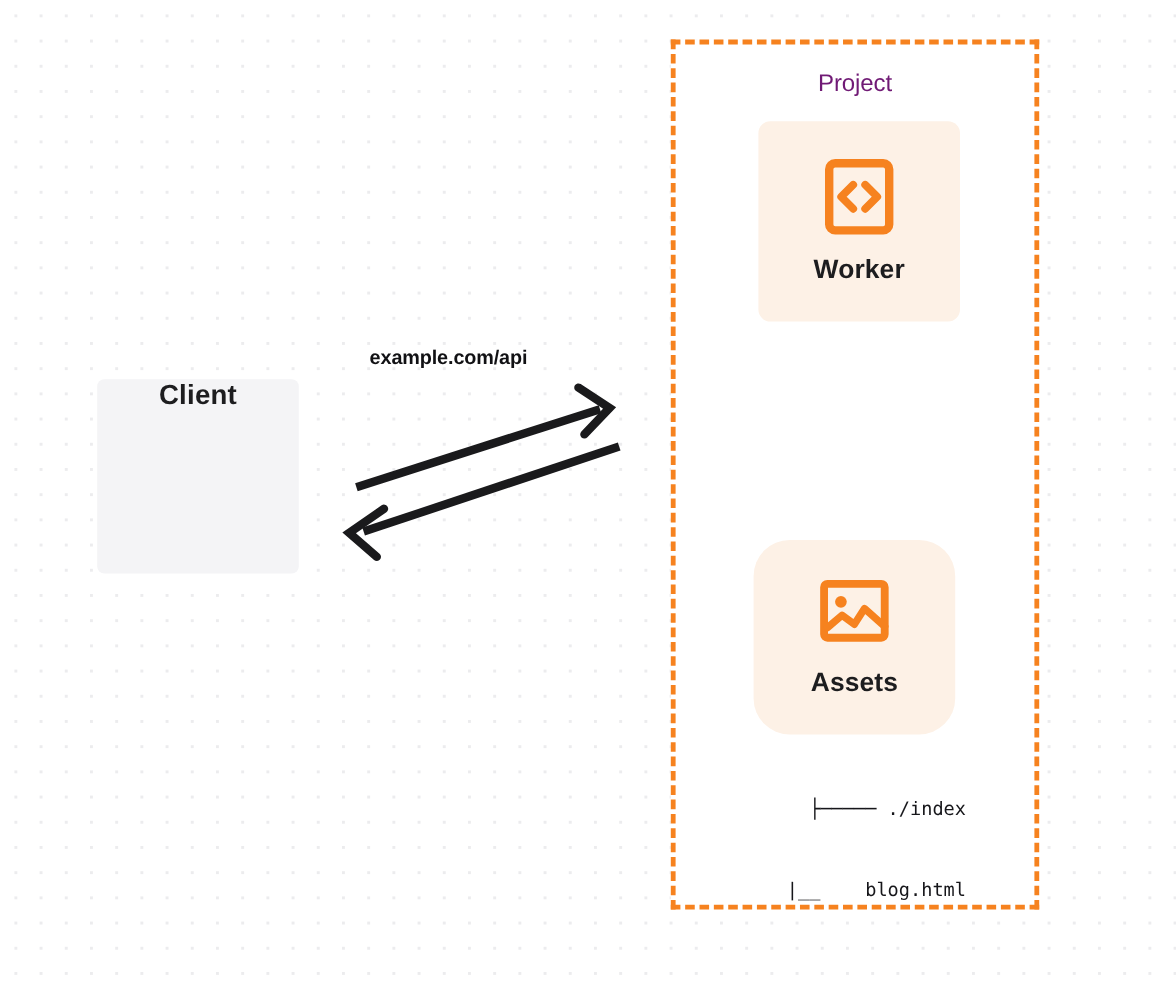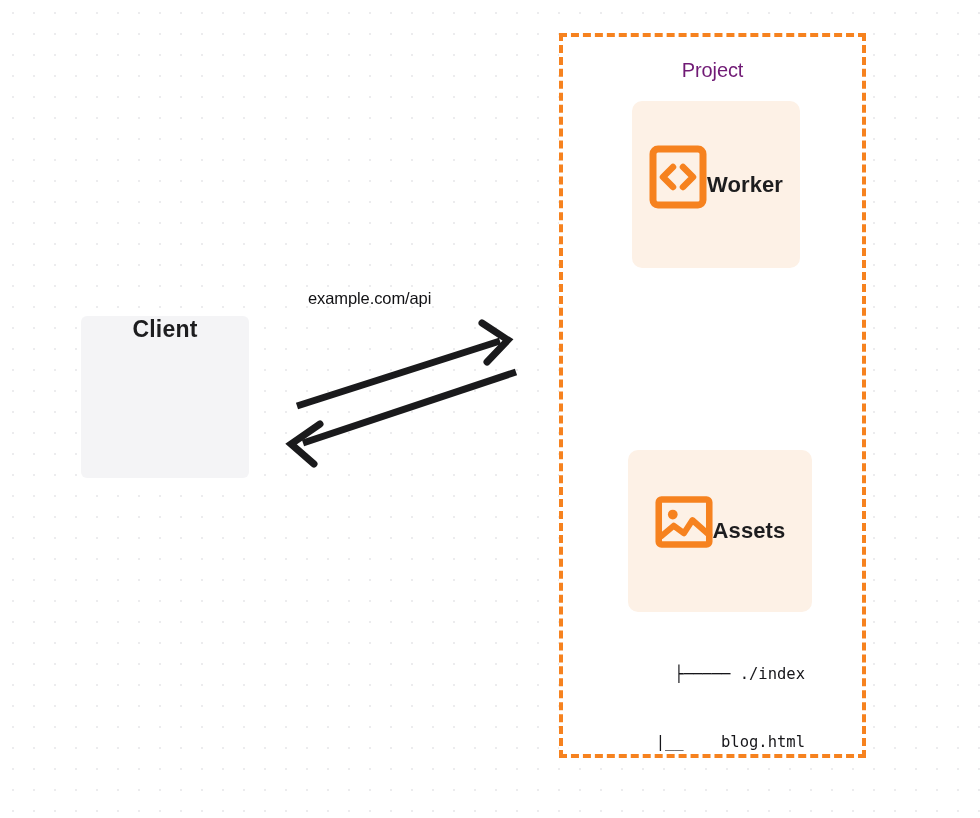--- a/index.html
+++ b/index.html
@@ -40,21 +40,21 @@
     color: #1d1d1f;
     letter-spacing: 0.2px;
   }
 
   
   .arrow-label {
     position: absolute;
     left: 308px;
     top: 289px;
     font-size: 16.5px;
-    font-weight: normal;
+    font-weight: bold;
     color: #111114;
     letter-spacing: -0.1px;
     white-space: nowrap;
   }
 
   
   .arrows-svg {
     position: absolute;
     left: 0;
     top: 0;
@@ -87,35 +87,36 @@
     letter-spacing: -0.1px;
     white-space: nowrap;
   }
 
   
   .service-card {
     position: absolute;
     background: #fdf1e6;
     border-radius: 10px;
     display: flex;
-    flex-direction: row;
+    flex-direction: column;
     align-items: center;
     justify-content: center;
   }
   .service-card.worker {
     left: 632px;
     top: 101px;
     width: 168px;
     height: 167px;
   }
   .service-card.assets {
     left: 628px;
     top: 450px;
-    width: 184px;
+    width: 168px;
     height: 162px;
+    border-radius: 30px;
   }
   .service-icon {
     width: 58px;
     height: 64px;
     display: block;
     margin-bottom: 16px;
   }
   .service-card.assets .service-icon {
     height: 58px;
     margin-bottom: 18px;

